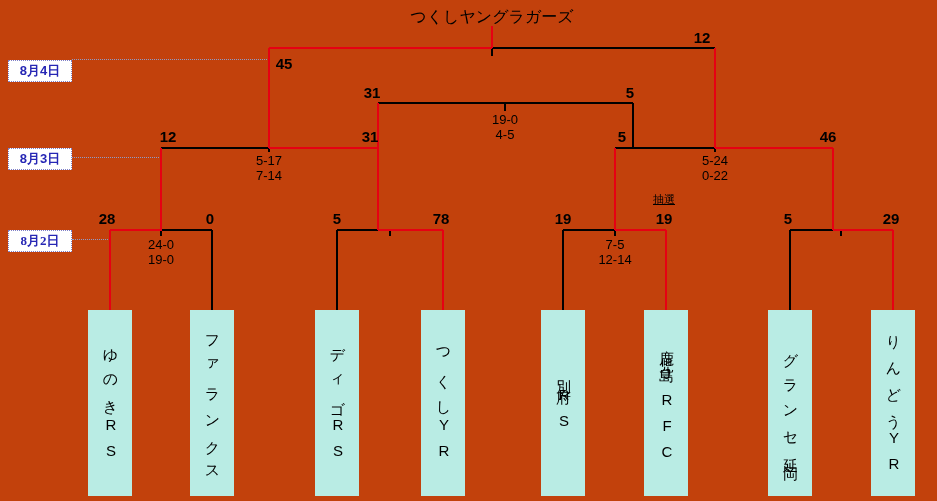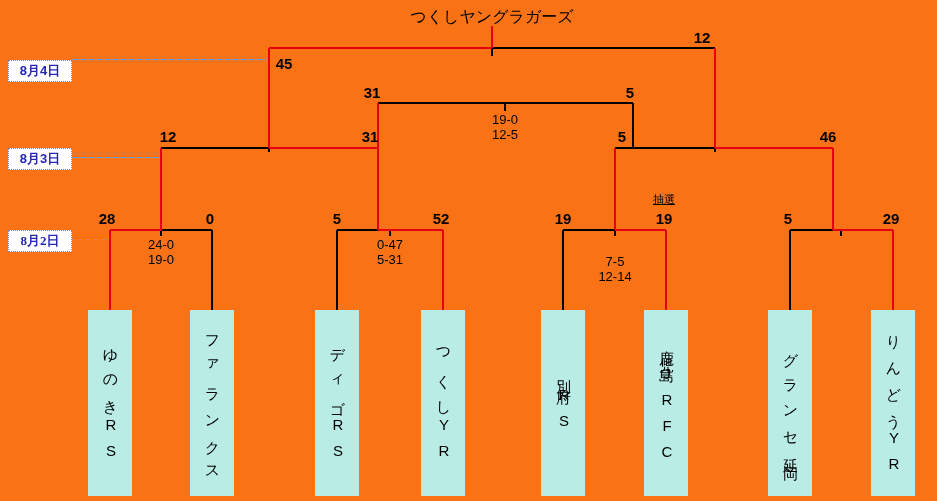--- a/index.html
+++ b/index.html
@@ -1,17 +1,17 @@
 <!DOCTYPE html>
 <html><head>
 <meta charset="utf-8">
 <style>
   html,body { margin:0; padding:0; background:#ffffff; }
   body { font-family:"Liberation Sans","DejaVu Sans",sans-serif; color:#000; }
-  #bracket { position:relative; width:937px; height:501px; background:#f97316; overflow:hidden; }
+  #bracket { position:relative; width:937px; height:501px; background:#c2410c; overflow:hidden; }
 
   .line { position:absolute; background:#000000; }
   .line.red { background:#e60012; }
 
   .score { position:absolute; width:44px; text-align:center; font-size:15px; font-weight:bold; color:#000; }
   .periods { position:absolute; width:84px; text-align:center; font-size:13px; line-height:15px; color:#000; }
   .note { position:absolute; width:44px; text-align:center; font-size:11px; color:#000; }
 
   .champion { position:absolute; top:7px; left:342px; width:300px; text-align:center; font-size:16px; color:#000; }
 
@@ -86,46 +86,50 @@
   <div class="leader" style="left:72px; top:157px; width:87px;"></div>
   <div class="leader" style="left:72px; top:239px; width:36px;"></div>
 
   <div class="score" style="left:262px; top:29px;margin-top:26px;">45</div>
   <div class="score" style="left:680px; top:29px;">12</div>
 
   <div class="score" style="left:350px; top:84px;">31</div>
   <div class="score" style="left:608px; top:84px;">5</div>
   <div class="periods" style="left:463px; top:112px;">
     <div>19-0</div>
-    <div>12-5</div>
+    <div>4-5</div>
   </div>
 
   <div class="score" style="left:146px; top:128px;">12</div>
   <div class="score" style="left:348px; top:128px;">31</div>
+  <div class="periods" style="left:227px; top:153px;">
+    <div>5-17</div>
+    <div>7-14</div>
+  </div>
   <div class="score" style="left:600px; top:128px;">5</div>
   <div class="score" style="left:806px; top:128px;">46</div>
+  <div class="periods" style="left:673px; top:153px;">
+    <div>5-24</div>
+    <div>0-22</div>
+  </div>
 
   <div class="score" style="left:85px; top:210px;">28</div>
   <div class="score" style="left:188px; top:210px;">0</div>
   <div class="periods" style="left:119px; top:237px;">
     <div>24-0</div>
     <div>19-0</div>
   </div>
 
   <div class="score" style="left:315px; top:210px;">5</div>
-  <div class="score" style="left:419px; top:210px;">52</div>
-  <div class="periods" style="left:348px; top:237px;">
-    <div>0-47</div>
-    <div>5-31</div>
-  </div>
+  <div class="score" style="left:419px; top:210px;">78</div>
 
   <div class="note" style="left:642px; top:192px;text-decoration:underline;">抽選</div>
   <div class="score" style="left:541px; top:210px;">19</div>
   <div class="score" style="left:642px; top:210px;">19</div>
-  <div class="periods" style="left:573px; top:237px;margin-top:17px;">
+  <div class="periods" style="left:573px; top:237px;">
     <div>7-5</div>
     <div>12-14</div>
   </div>
 
   <div class="score" style="left:766px; top:210px;">5</div>
   <div class="score" style="left:869px; top:210px;">29</div>
 
   <div class="team-box" style="left:88px;">
       <span>ゆのきRS</span>
     </div>

